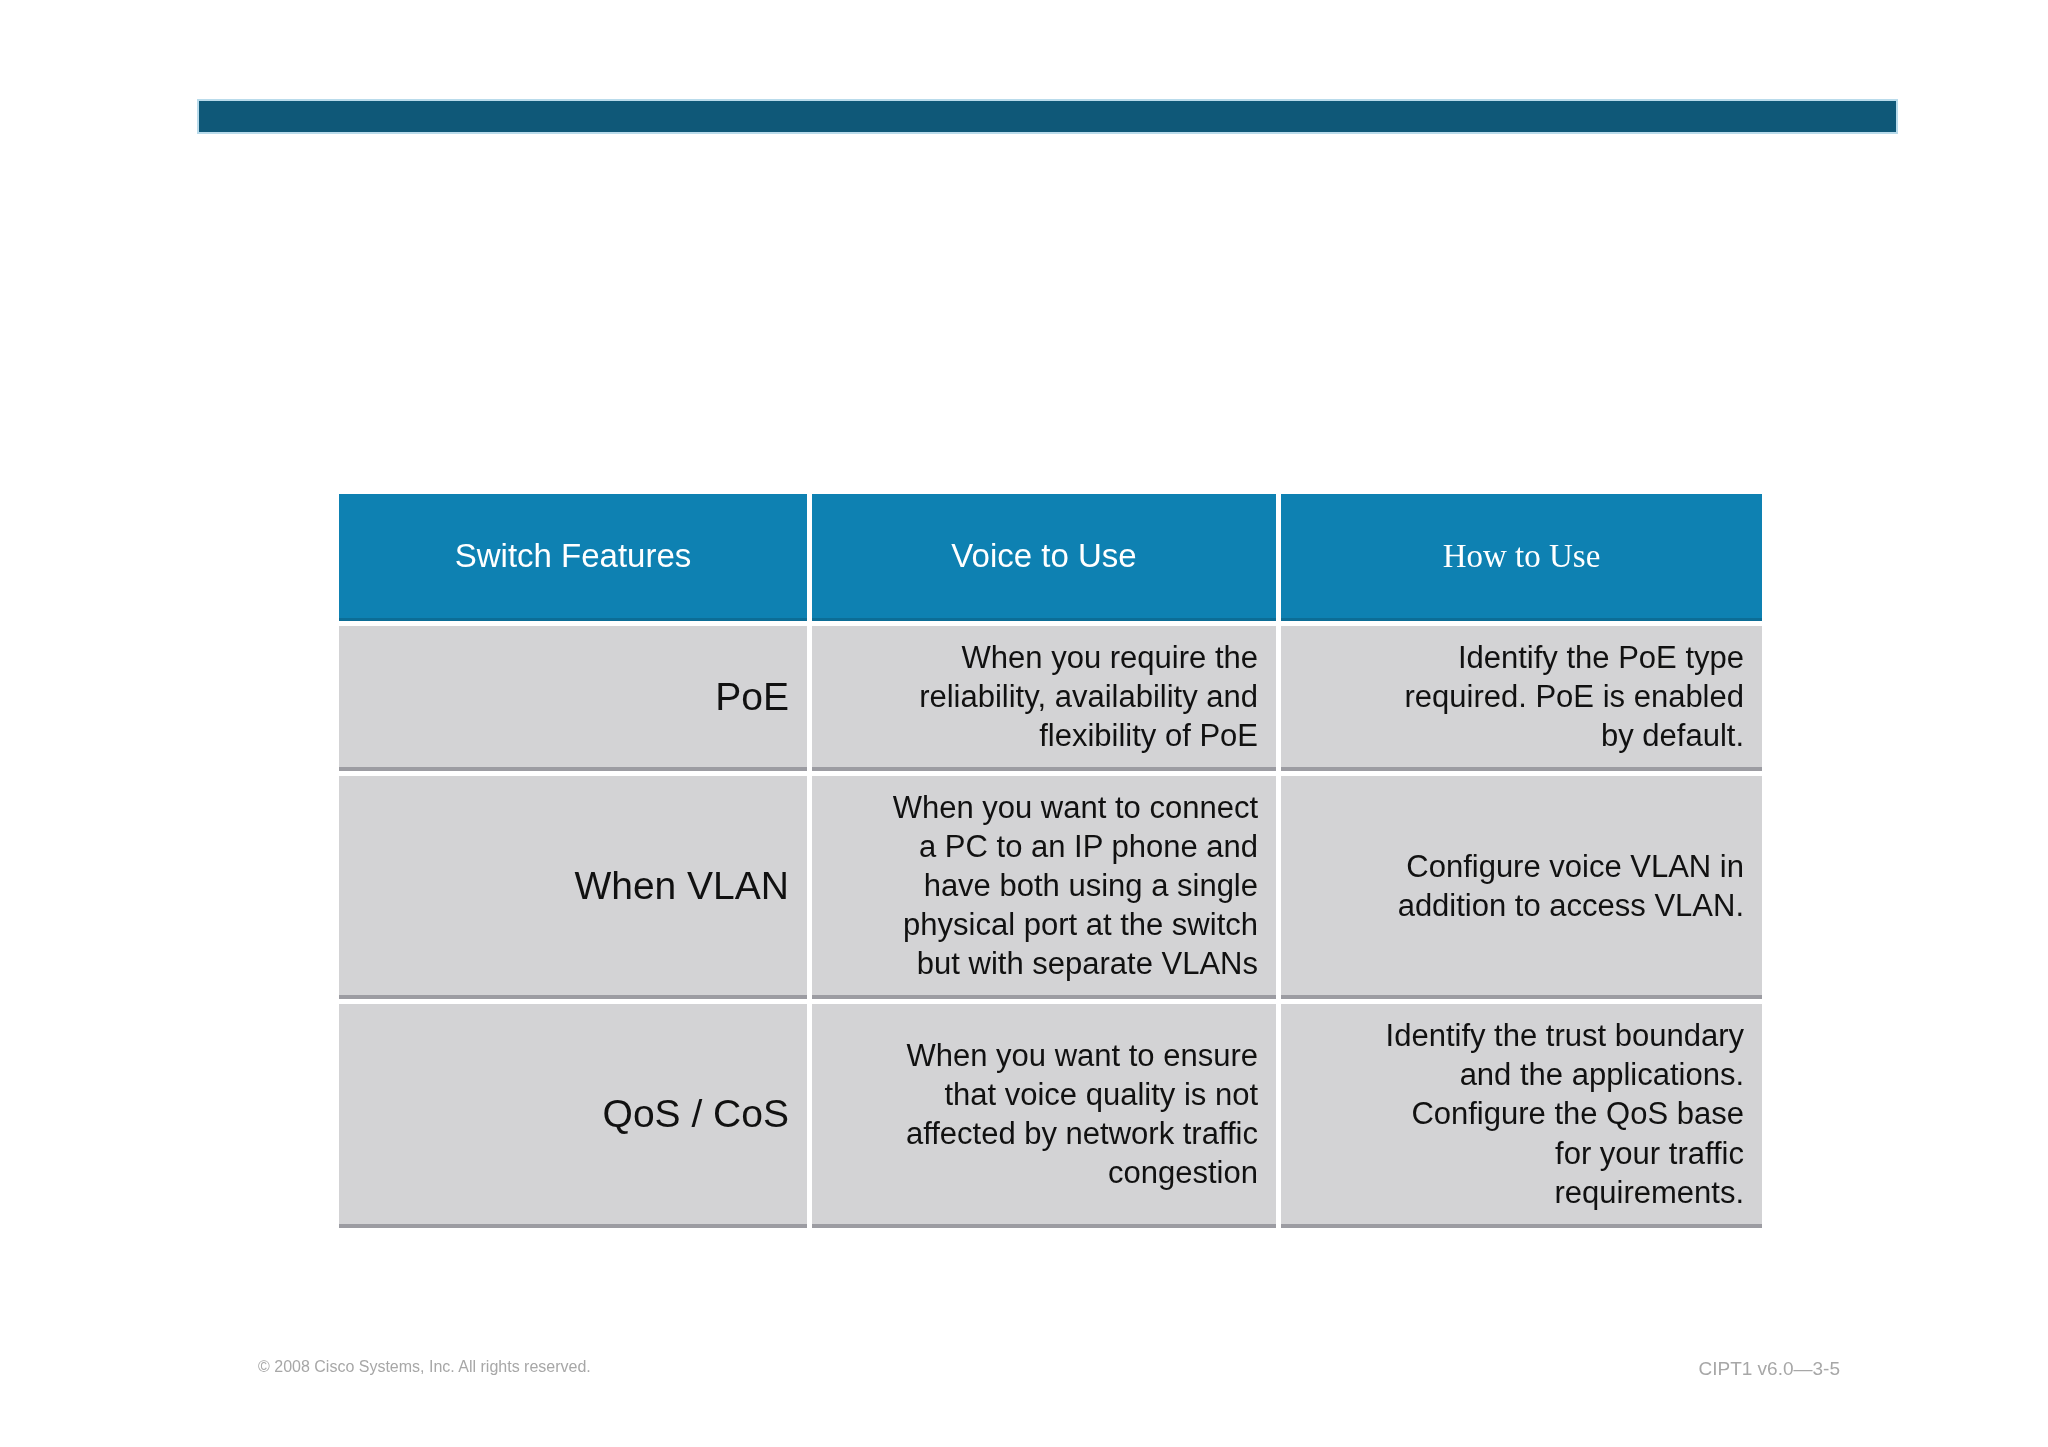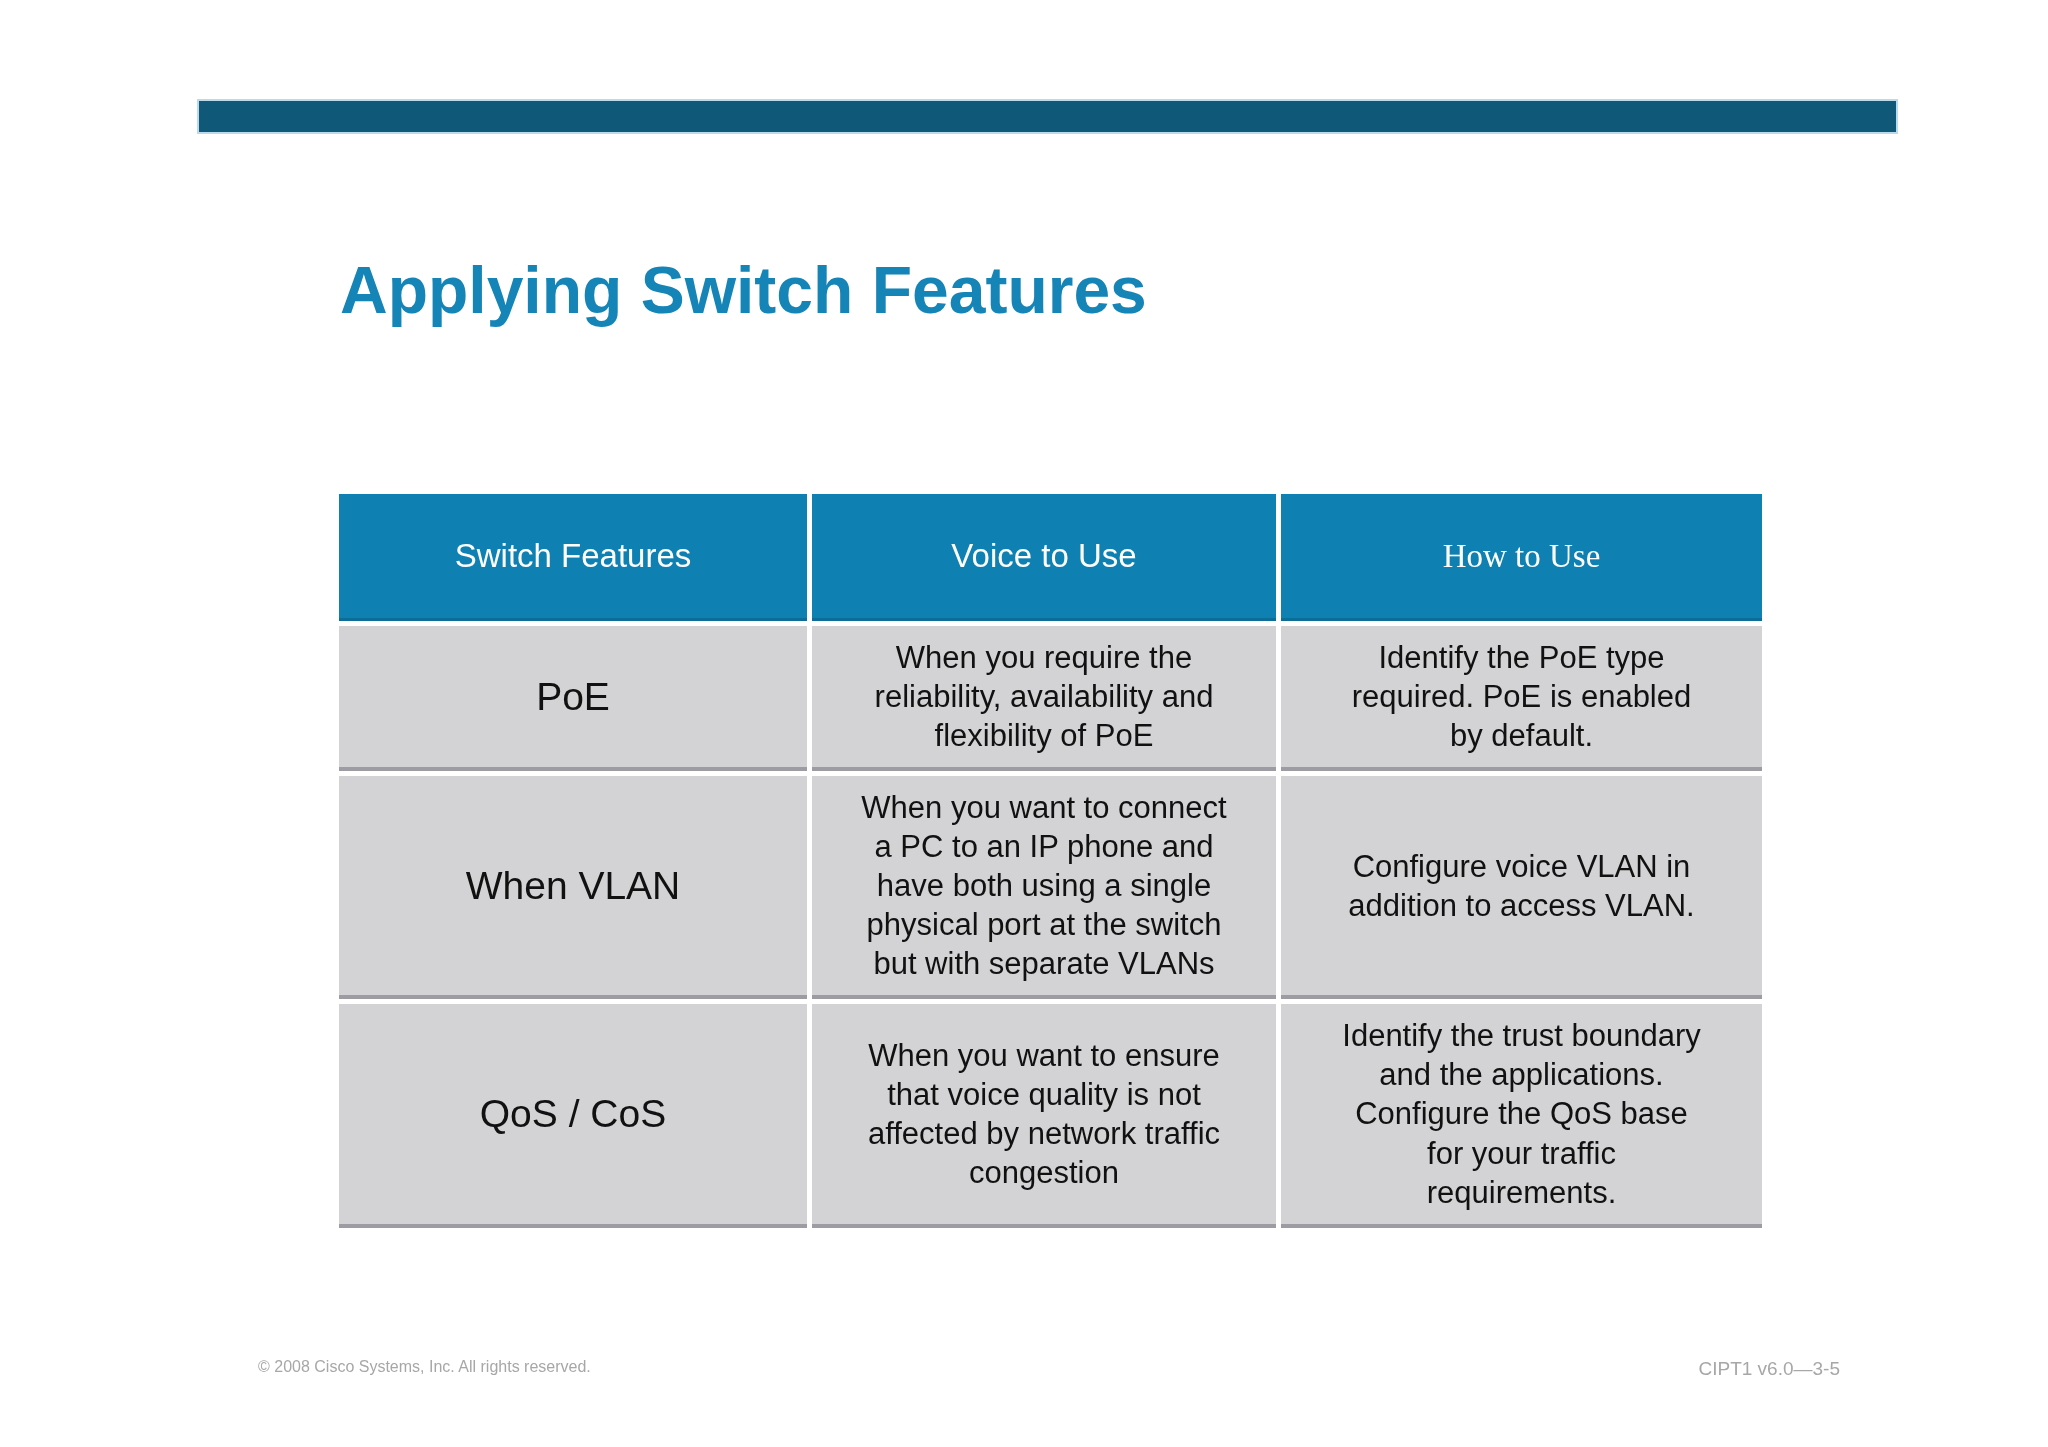--- a/index.html
+++ b/index.html
@@ -48,21 +48,21 @@
     vertical-align: middle;
     height: 100px;
     padding: 12px 10px;
     border-bottom: 3px solid var(--header_blue_dark, #0c6d96);
   }
   .features-table td {
     background: var(--cell_gray, #d3d3d5);
     color: #111111;
     font-size: 31px;
     line-height: 1.26;
-    text-align: center;
+    text-align: right;
     vertical-align: middle;
     padding: 12px 18px;
     border-bottom: 4px solid var(--row_divider_gray, #9c9ca2);
     white-space: pre-line;
   }
   .col-feature { width: 448px; }
   .col-when    { width: 444px; }
   .col-how     { width: 461px; font-family: Liberation Serif, serif; }
   .features-table td.feature-cell { font-size: 39px; }
   .footer-left {
@@ -80,21 +80,20 @@
     color: var(--footer_gray, #a7a7a7);
   }
 </style>
 </head>
 <body>
 
 <div class="slide">
 
   <div class="top-bar"></div>
 
-  <h1 class="title">Applying Switch Features</h1>
 
   <table class="features-table">
     <thead>
       <tr>
         <th class="col-feature">Switch Features</th>
         <th class="col-when">Voice to Use</th>
         <th class="col-how">How to Use</th>
       </tr>
     </thead>
     <tbody>

